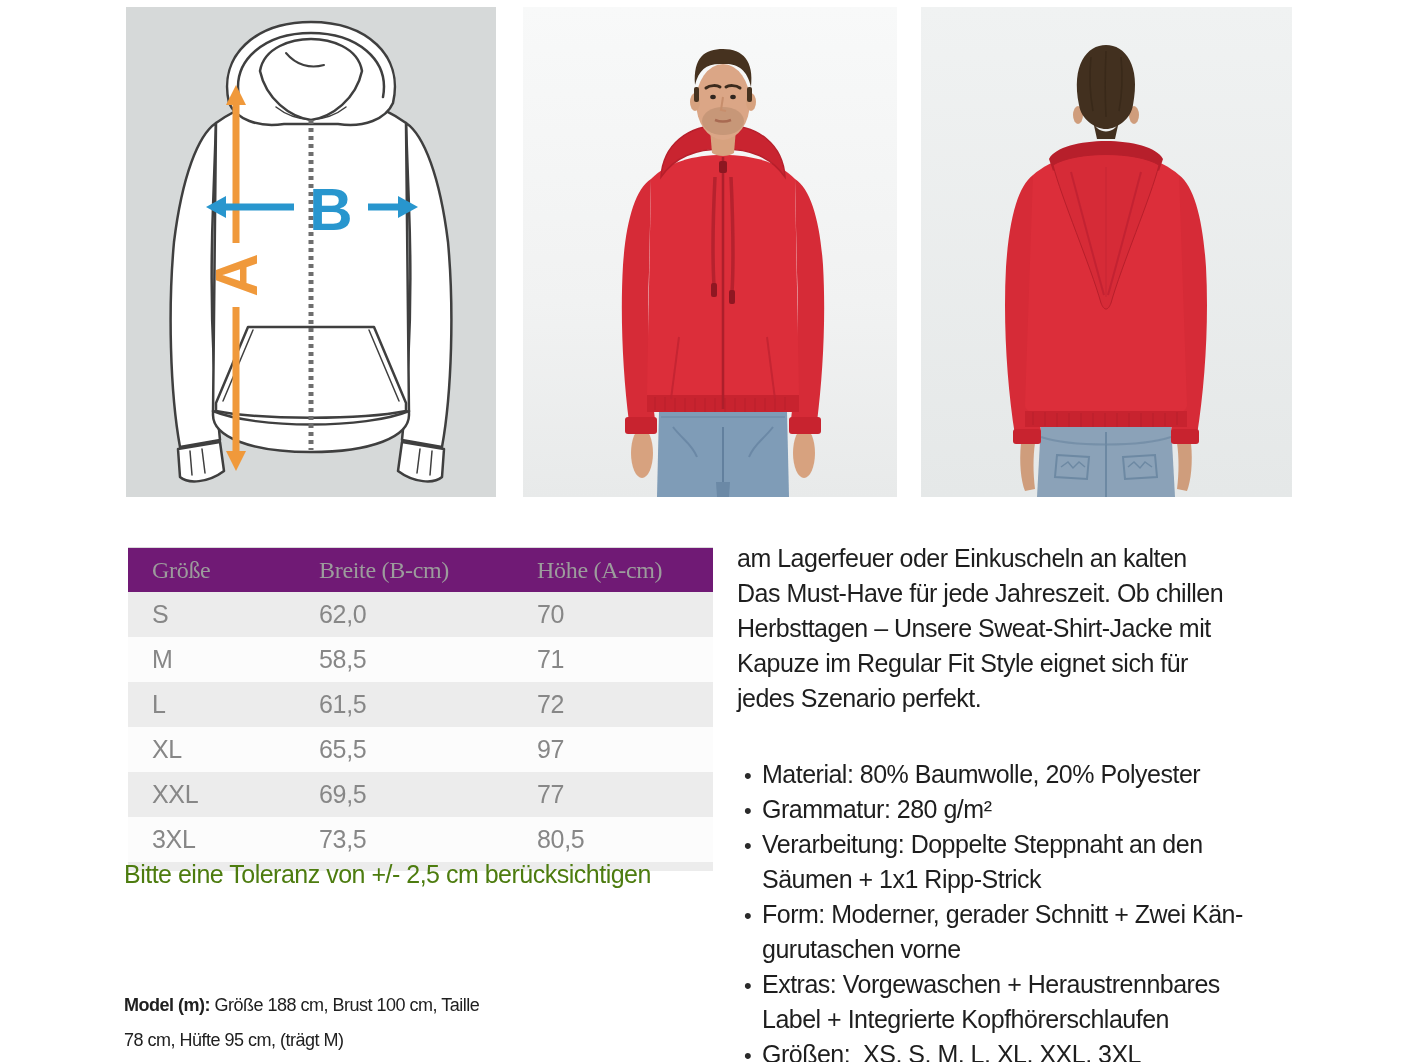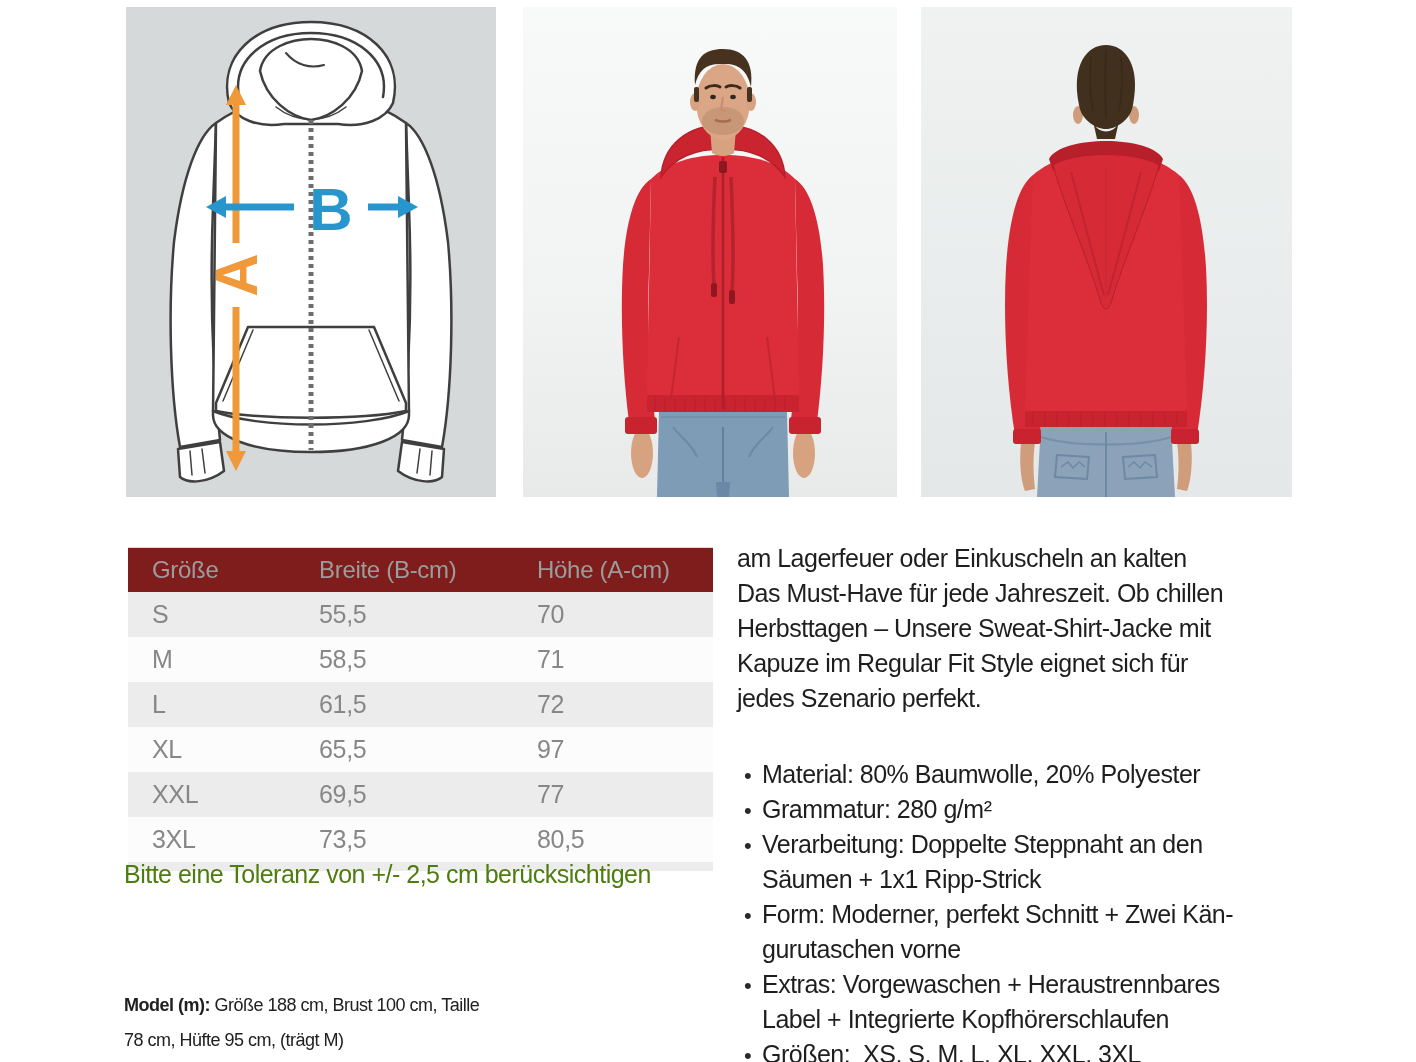--- a/index.html
+++ b/index.html
@@ -25,21 +25,21 @@
 
   
   .size-table-wrap{position:absolute;left:128px;top:547px;width:585px;}
   table.size-table{border-collapse:collapse;table-layout:fixed;width:585px;border-top:1px solid #dadada;}
   table.size-table th{height:42px;font-size:24px;font-weight:400;color:var(--table-head);
         text-align:left;letter-spacing:-0.3px;}
   table.size-table td{height:43px;font-size:25px;color:var(--table-text);text-align:left;letter-spacing:-0.3px;}
   table.size-table th:first-child,table.size-table td:first-child{padding-left:24px;}
   tr.stripe{background:var(--stripe);}
   tbody tr{background:#fcfcfc;}
-  thead tr{background:#7f1d1d;}
+  thead tr{background:#701a75;font-family:Liberation Serif, serif;}
   .table-footer-strip{height:9px;background:var(--stripe);}
 
   .tolerance{position:absolute;left:124px;top:860px;font-size:25px;color:#4d7c0f;letter-spacing:-0.5px;}
 
   .model{position:absolute;left:124px;top:988px;font-size:18px;line-height:35px;
          color:var(--text-dark);letter-spacing:-0.5px;}
   .model .b{font-weight:bold;}
 
   .desc{position:absolute;left:737px;top:541px;font-size:25px;line-height:35px;
         letter-spacing:-0.5px;color:#1e1e1e;}
@@ -229,21 +229,21 @@
       <thead>
         <tr>
             <th>Größe</th>
             <th>Breite (B-cm)</th>
             <th>Höhe (A-cm)</th>
           </tr>
       </thead>
       <tbody>
           <tr class="stripe">
             <td>S</td>
-            <td>55,5</td>
+            <td>62,0</td>
             <td>70</td>
           </tr>
           <tr>
             <td>M</td>
             <td>58,5</td>
             <td>71</td>
           </tr>
           <tr class="stripe">
             <td>L</td>
             <td>61,5</td>
@@ -289,21 +289,21 @@
         <div class="feature-line">Material: 80% Baumwolle, 20% Polyester</div>
       </li>
       <li class="feature-item">
         <div class="feature-line">Grammatur: 280 g/m²</div>
       </li>
       <li class="feature-item">
         <div class="feature-line">Verarbeitung: Doppelte Steppnaht an den</div>
         <div class="feature-line">Säumen + 1x1 Ripp-Strick</div>
       </li>
       <li class="feature-item">
-        <div class="feature-line">Form: Moderner, perfekt Schnitt + Zwei Kän-</div>
+        <div class="feature-line">Form: Moderner, gerader Schnitt + Zwei Kän-</div>
         <div class="feature-line">gurutaschen vorne</div>
       </li>
       <li class="feature-item">
         <div class="feature-line">Extras: Vorgewaschen + Heraustrennbares</div>
         <div class="feature-line">Label + Integrierte Kopfhörerschlaufen</div>
       </li>
       <li class="feature-item">
         <div class="feature-line">Größen:  XS, S, M, L, XL, XXL, 3XL</div>
       </li>
     </ul>

